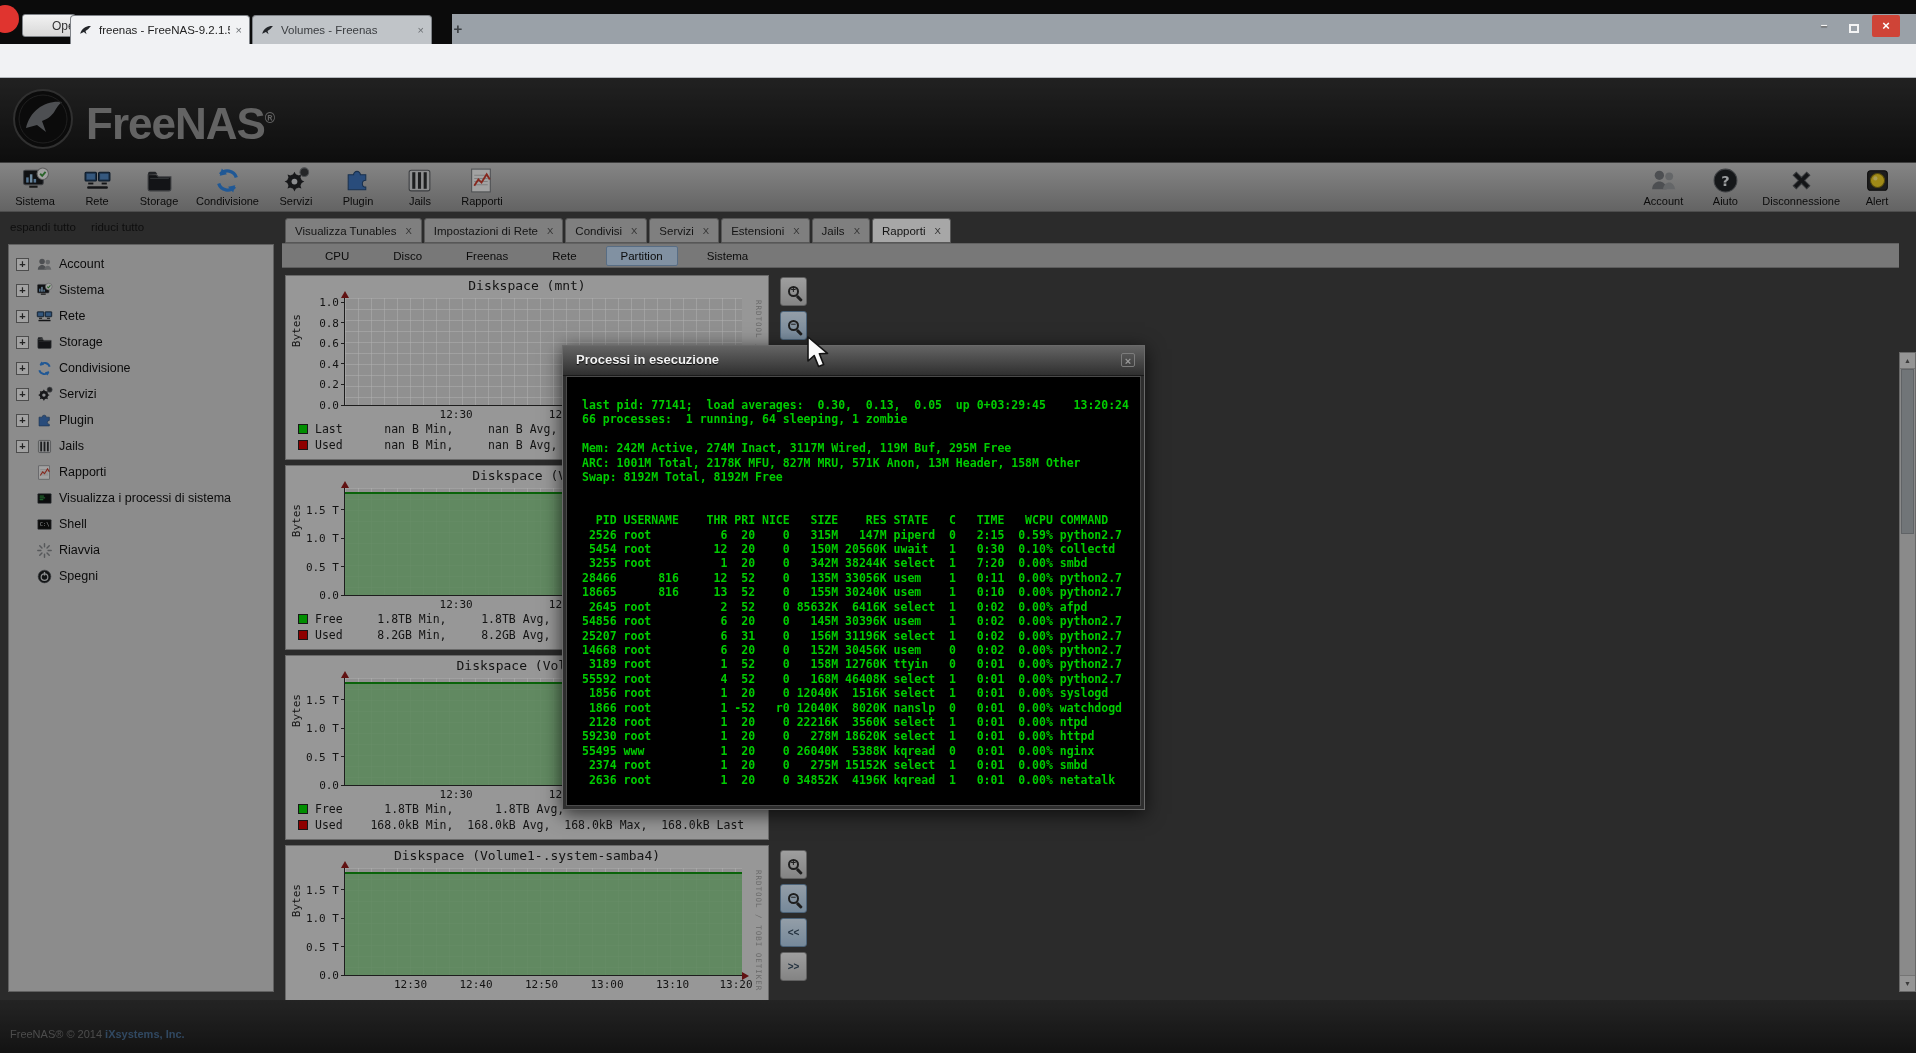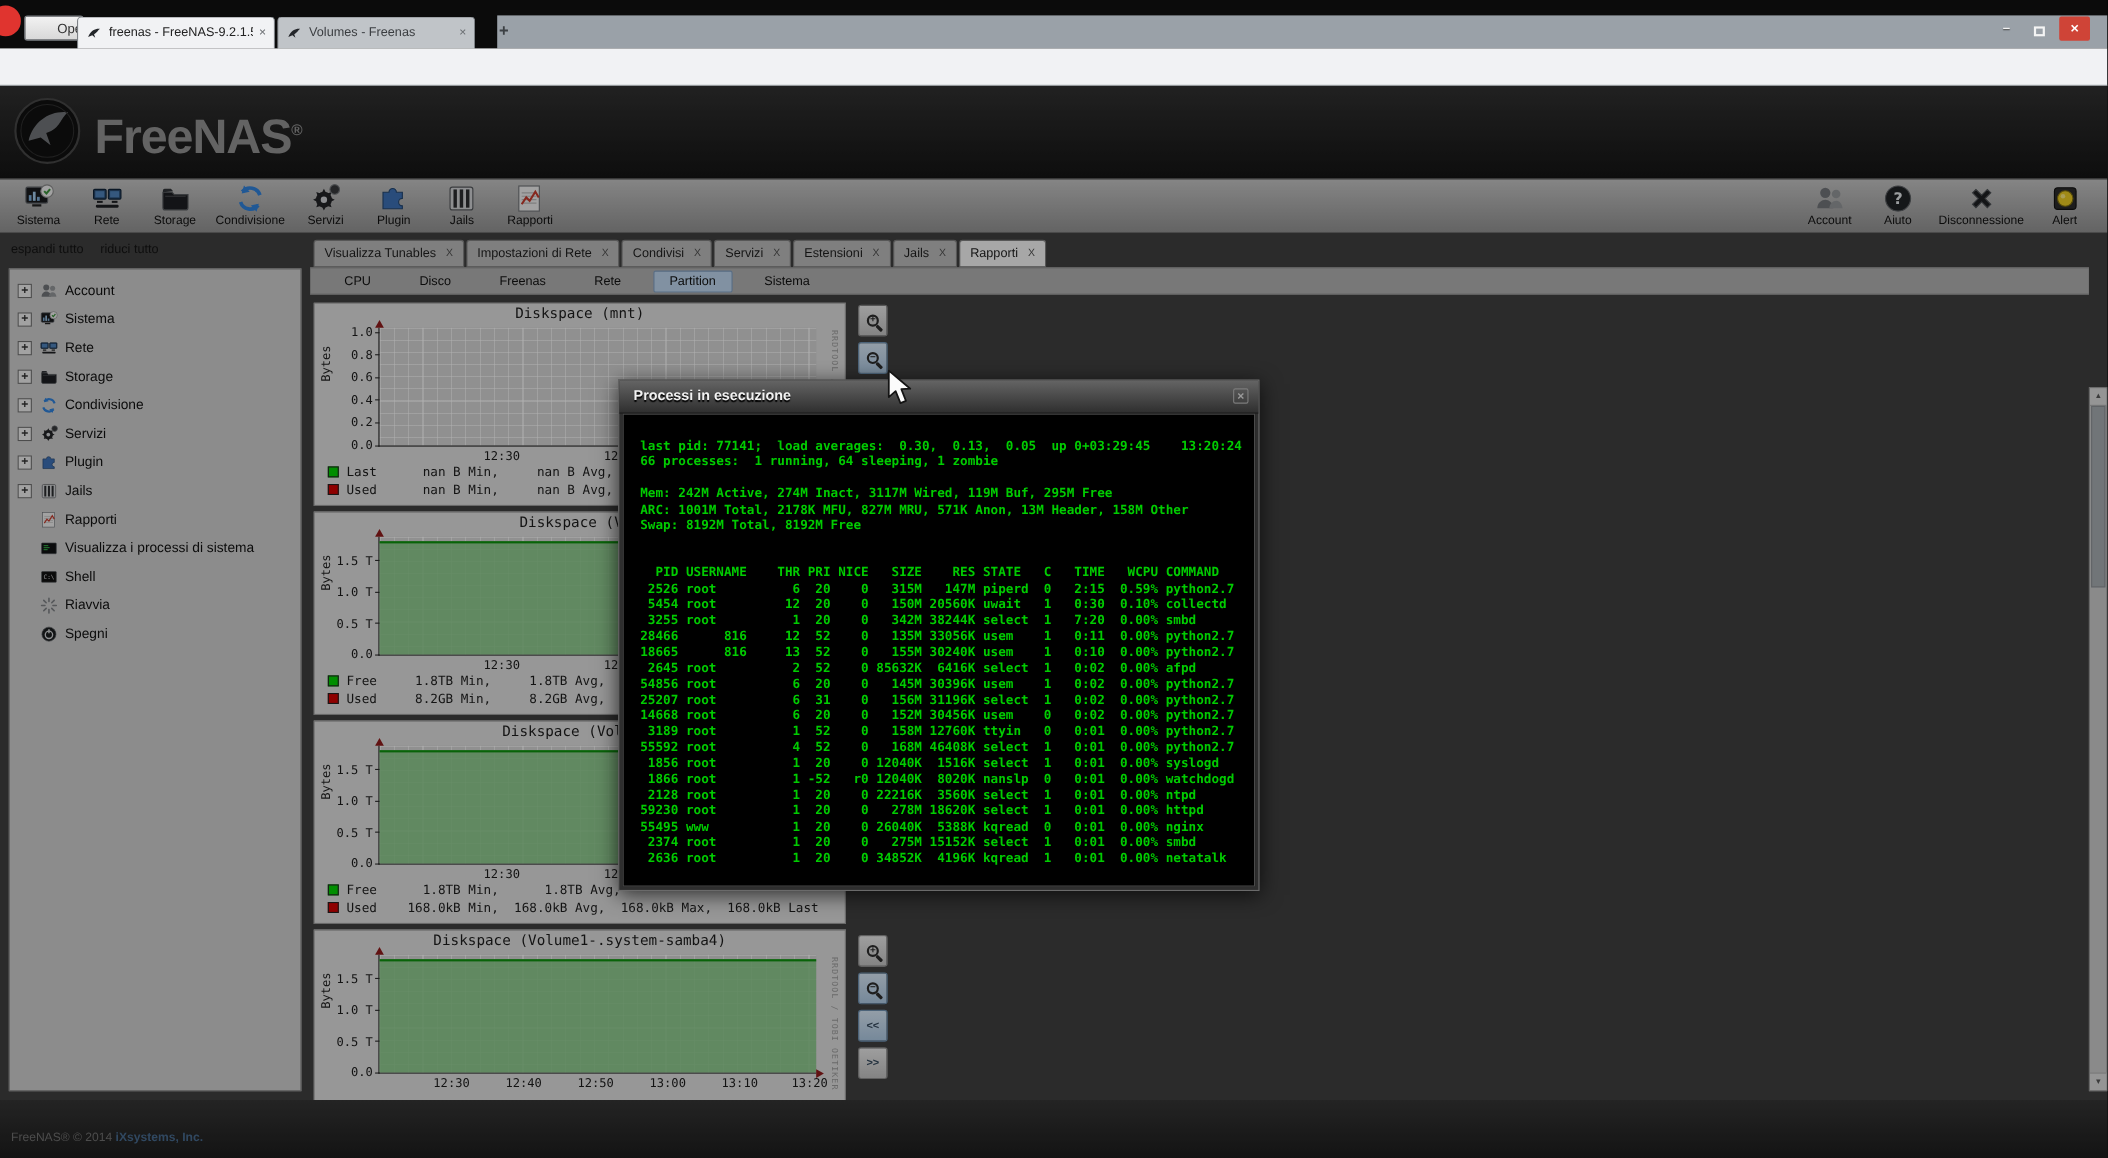--- a/index.html
+++ b/index.html
@@ -58,21 +58,21 @@
   .tree-row{height:26px;display:flex;align-items:center;padding-left:7px;}
   .plusbox{width:13px;height:13px;border:1px solid #6e6e6e;background:#e9e9e9;font:bold 11px/11px "Liberation Sans",sans-serif;color:#333;text-align:center;flex:none;}
   .plusspacer{width:13px;flex:none;}
   .tree-ic{width:17px;height:17px;margin:0 6px 0 7px;flex:none;}
   .tree-lb{font-size:12.5px;color:#101010;white-space:nowrap;}
 
   #ctabs{position:absolute;left:285px;top:6px;display:flex;}
   .ctab{display:flex;align-items:center;background:#b7b7b7;border:1px solid #7d7d7d;border-radius:3px 3px 0 0;padding:4px 9px;margin-right:2px;font-size:11.5px;color:#1d1d1d;height:25px;}
   .ctab.active{background:#efefef;}
   .ctab-x{margin-left:9px;font-size:9.5px;color:#4c4c4c;}
-  #subtabs{position:absolute;left:282px;top:31px;right:17px;height:25px;background:#adadad;border-top:1px solid #8d8d8d;border-bottom:1px solid #848484;display:flex;align-items:center;padding-left:16px;}
+  #subtabs{position:absolute;left:282px;top:31px;right:17px;height:25px;background:#adadad;border-top:1px solid #8d8d8d;border-bottom:1px solid #848484;display:flex;align-items:center;padding-left:28px;}
   .stab{font-size:11.5px;color:#101010;padding:3px 14px;margin-right:14px;border:1px solid transparent;}
   .stab.active{background:#b9d0e8;border:1px solid #7e9cbe;border-radius:2px;}
 
   
   #charts{position:absolute;left:285px;top:63px;width:487px;height:725px;overflow:hidden;}
   .chart-panel{position:relative;width:484px;height:185px;background:#d8d8d8;border:1px solid #979797;margin-bottom:5px;font-family:"DejaVu Sans Mono",monospace;color:#1c1c1c;}
   .chart-title{position:absolute;top:2px;left:0;right:0;text-align:center;font-size:13px;}
   .ylab{position:absolute;left:4px;top:38px;writing-mode:vertical-rl;transform:rotate(180deg);font-size:11px;}
   .plot{position:absolute;left:58px;top:22px;width:398px;height:108px;border-left:1px solid #2a2a2a;border-bottom:1px solid #2a2a2a;background-color:#cecece;background-image:repeating-linear-gradient(to right,rgba(255,255,255,.5) 0 1px,transparent 1px 13px),repeating-linear-gradient(to bottom,rgba(255,255,255,.5) 0 1px,transparent 1px 11px);}
   .area{position:absolute;left:0;right:0;bottom:0;top:3.5%;background:rgba(128,194,128,.85);border-top:2px solid #0d8f0d;}

